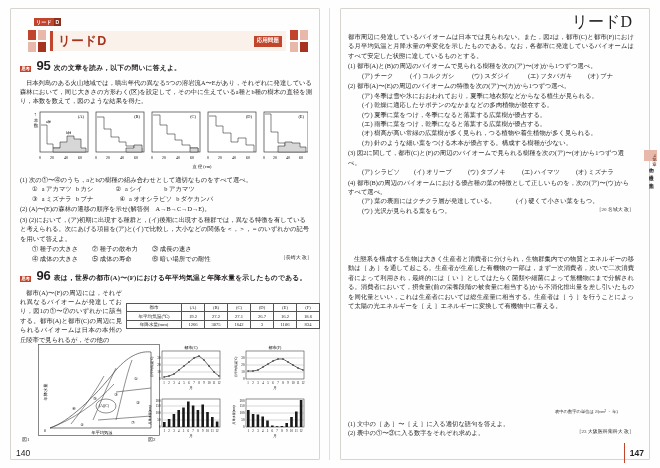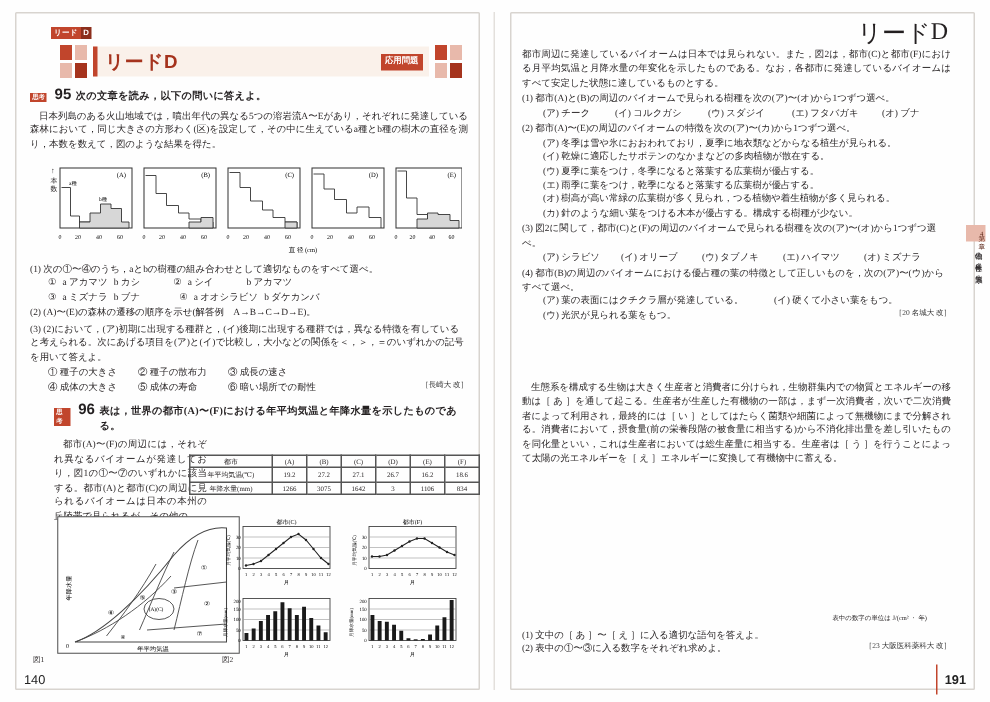--- a/index.html
+++ b/index.html
@@ -13,36 +13,36 @@
   .right{left:330px;}
   .frame{position:absolute;left:10px;right:10px;top:8px;bottom:8px;border:1px solid #d8d4cf;border-radius:1px;}
 
   
   .tagtop{position:absolute;left:34px;top:18px;display:flex;align-items:center;height:8px;}
   .tagtop .lbl{background:#c1452c;color:#fff;font-size:5px;line-height:8px;padding:0 2px;letter-spacing:.2px;font-family:"Liberation Sans",sans-serif;font-weight:bold;}
   .tagtop .sq{width:7px;height:8px;background:#8c2f1c;color:#fff;font-size:5.2px;line-height:8px;text-align:center;font-family:"Liberation Sans",sans-serif;font-weight:bold;}
 
   .tagtop-r{position:absolute;right:28px;top:18px;display:flex;align-items:center;height:8px;}
 
-  .titlebar{position:absolute;left:28px;right:22px;top:30px;height:22px;margin-left:12px;}
+  .titlebar{position:absolute;left:28px;right:22px;top:30px;height:22px;}
   .titlebar .blocks{position:absolute;top:0;width:18px;height:22px;}
   .titlebar .blocks.l{left:0;}
   .titlebar .blocks.r{right:0;}
   .blk{position:absolute;width:8px;height:10px;}
   .blk.a{left:0;top:0;background:#c1452c;}
   .blk.b{left:10px;top:0;background:#e8b9ab;}
   .blk.c{left:0;top:12px;background:#e8b9ab;}
   .blk.d{left:10px;top:12px;background:#a5331d;}
   .titlebar .band{position:absolute;left:22px;right:22px;top:1px;height:20px;background:#faf1ea;border-left:3px solid #c1452c;display:flex;align-items:center;}
   .titlebar .band .tt{font-family:"Liberation Sans",sans-serif;font-weight:bold;font-size:12.5px;color:#a5331d;padding-left:5px;letter-spacing:.4px;}
   .titlebar .band .sub{margin-left:auto;font-size:5.6px;color:#fff;background:#c1452c;padding:1.5px 3px;margin-right:4px;font-family:"Liberation Sans",sans-serif;font-weight:bold;}
 
   
   .prob{position:absolute;font-size:6.3px;line-height:1.5;}
-  .pnum{font-family:"Liberation Sans",sans-serif;font-weight:bold;font-size:10px;color:#231f20;}
+  .pnum{font-family:"Liberation Sans",sans-serif;font-weight:bold;font-size:13px;color:#231f20;}
   .badge{display:inline-block;background:#c1452c;color:#fff;font-size:4.2px;line-height:6px;padding:0 1.5px;vertical-align:2.5px;font-family:"Liberation Sans",sans-serif;font-weight:bold;margin-right:2px;}
   .phead{display:flex;align-items:baseline;gap:3px;}
   .ptitle{font-weight:bold;font-size:6.8px;letter-spacing:.2px;}
   .ptxt{margin-top:2px;text-align:justify;}
   .indent{text-indent:6px;}
   .qline{margin-top:1px;}
   .ql{padding-left:0px;}
   .sub2{padding-left:9px;display:flex;gap:4px;}
   .sub2 span.it{white-space:nowrap;}
   .src{font-size:5px;color:#333;}
@@ -208,21 +208,21 @@
         <span class="it">③ 成長の速さ</span>
       </div>
       <div class="sub2" style="padding-left:12px;">
         <span class="it" style="width:56px;">④ 成体の大きさ</span>
         <span class="it" style="width:56px;">⑤ 成体の寿命</span>
         <span class="it">⑥ 暗い場所での耐性</span>
         <span class="it src" style="margin-left:auto;">［長崎大 改］</span>
       </div>
     </div>
 
-    <div class="prob" style="left:36px;right:18px;top:266px;">
+    <div class="prob" style="left:20px;right:18px;top:266px;">
       <div class="phead">
         <span class="badge">思考</span>
         <span class="pnum">96</span>
         <span class="ptitle">表は，世界の都市(A)〜(F)における年平均気温と年降水量を示したものである。</span>
       </div>
       <div class="ptxt indent" style="width:102px;">都市(A)〜(F)の周辺には，それぞれ異なるバイオームが発達しており，図1の①〜⑦のいずれかに該当する。都市(A)と都市(C)の周辺に見られるバイオームは日本の本州の丘陵帯で見られるが，その他の</div>
     </div>
 
     <table class="t96">
       <tbody>
@@ -515,15 +515,15 @@
         <span class="it">(2) 表中の①〜③に入る数字をそれぞれ求めよ。</span>
         <span class="it src" style="margin-left:auto;">［23 大阪医科薬科大 改］</span>
       </div>
     </div>
 
     <div class="sidetab">
       <div class="cap vertical">第4章</div>
       <div class="vtxt">生物の多様性と生態系</div>
     </div>
 
-    <div class="pgr">191</div>
+    <div class="pgr">147</div>
   </div>
 </div>
 
 </body></html>

